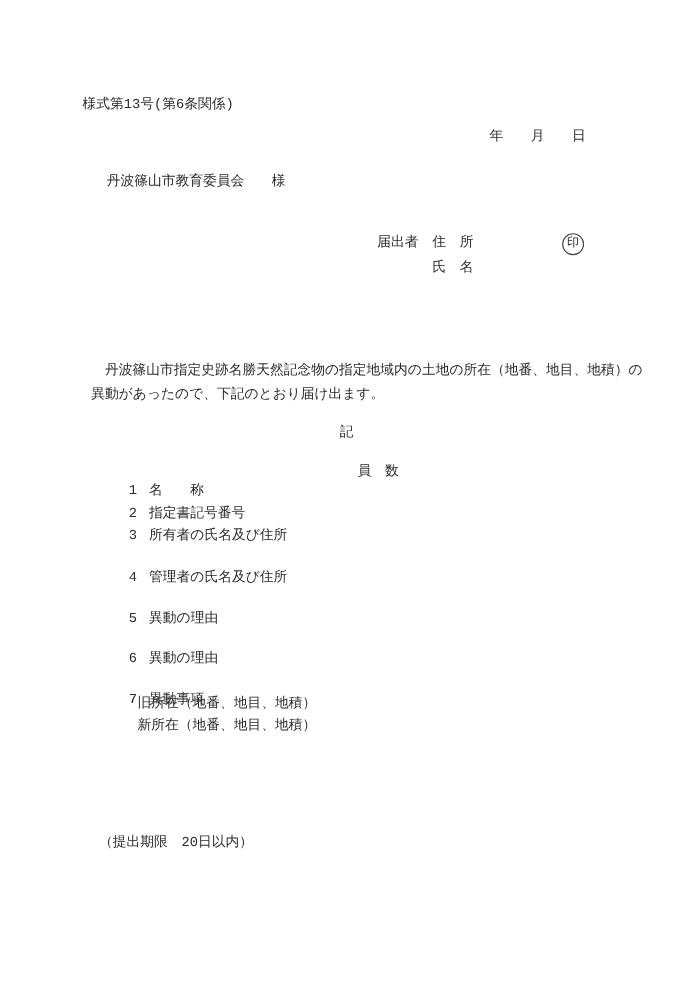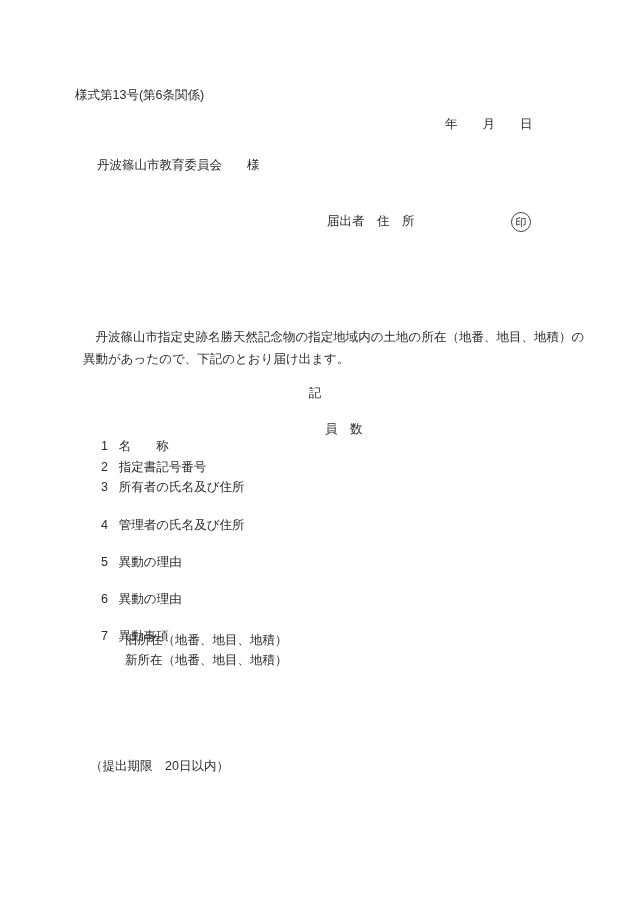--- a/index.html
+++ b/index.html
@@ -5,21 +5,21 @@
   html, body {
     margin: 0;
     padding: 0;
     background: #ffffff;
   }
   .page {
     position: relative;
     width: 630px;
     height: 915px;
     background: #ffffff;
-    font-family: Liberation Sans, sans-serif;
+    font-family: Liberation Mono, monospace;
     font-size: 12.5px;
     line-height: 17px;
     color: #2b2b2b;
     overflow: hidden;
     border-radius: 20px;
   }
   .line { position: absolute; white-space: pre; }
 
   .form-no    { left: 75px;  top: 87px; }
   .date-line  { left: 445px; top: 116px; }
@@ -74,20 +74,23 @@
   <div class="line form-no">様式第13号(第6条関係)</div>
 
   <div class="line date-line">年　　月　　日</div>
 
   <div class="line addressee">丹波篠山市教育委員会　　様</div>
 
   <div class="line notifier-row1">
     <span>届出者</span><span class="addr-label">住　所</span>
   </div>
 
+  <div class="line notifier-row2">
+    <span>氏　名</span>
+  </div>
 
   <div class="seal">
     <span>印</span>
   </div>
 
 
   <div class="line body-line1">　丹波篠山市指定史跡名勝天然記念物の指定地域内の土地の所在（地番、地目、地積）の</div>
   <div class="line body-line2">異動があったので、下記のとおり届け出ます。</div>
 
   <div class="line ki">記</div>

